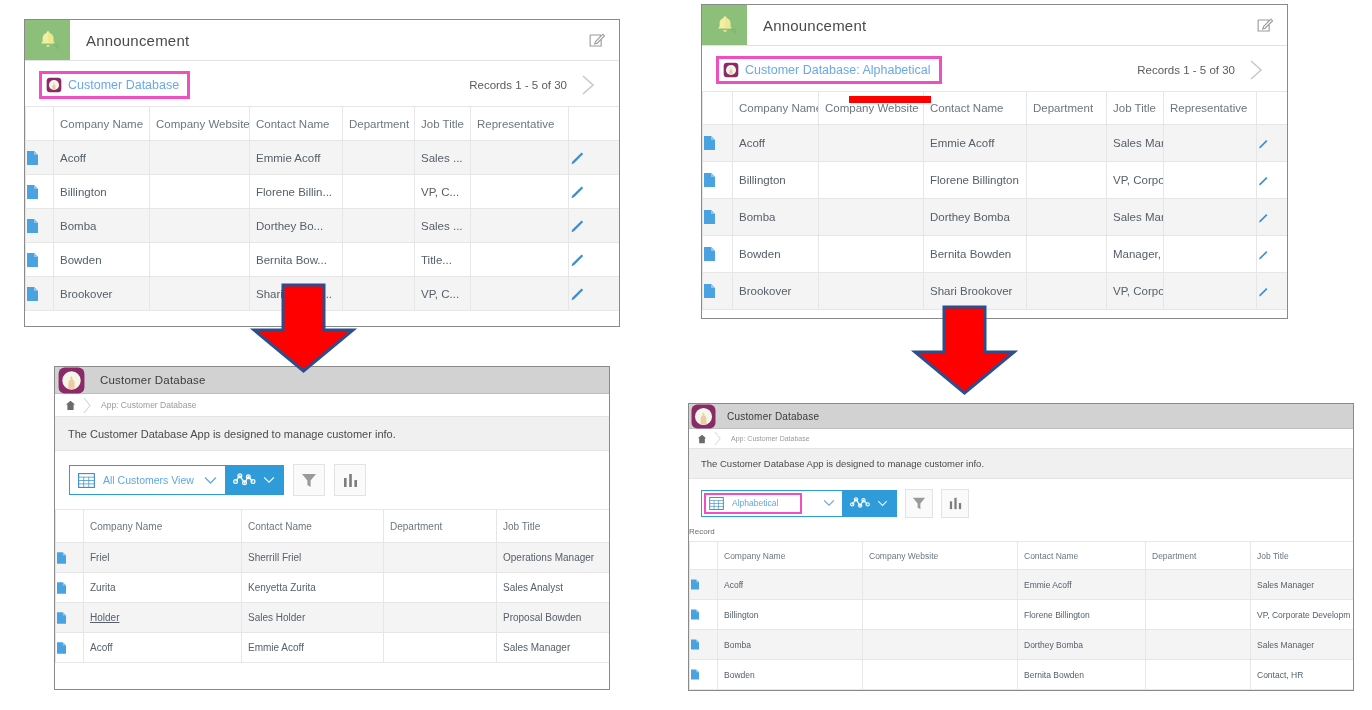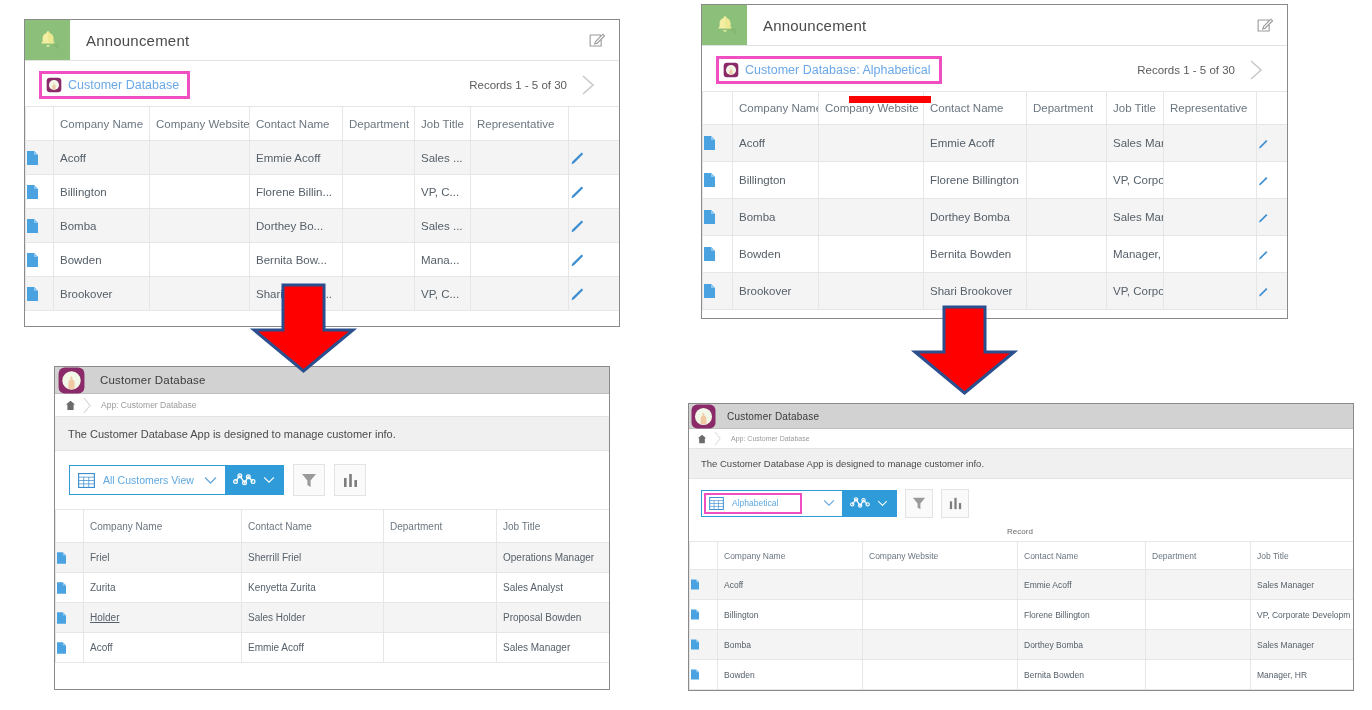--- a/index.html
+++ b/index.html
@@ -136,21 +136,21 @@
     position:absolute;
     border:2px solid #ef4fc1;
     pointer-events:none;
   }
   .viewsel .chartbtn { display:flex; align-items:center; gap:5px; padding:0 8px; }
   .toolbtn {
     border:1px solid #e3e3e3;
     background:#fafafa;
     display:flex; align-items:center; justify-content:center;
   }
-  .recs-right { color:#6b6b6b; text-align:center; }
+  .recs-right { color:#6b6b6b; text-align:left; }
 
   
   .arrow { position:absolute; }
 </style>
 </head>
 <body>
 
 <div id="stage">
 
   <div class="panel" style="left:24px; top:19px; width:596px; height:308px;">
@@ -277,21 +277,21 @@
             <td class="c-doc">
               <svg class="docicon" width="11" height="14" viewBox="0 0 11 14" aria-hidden="true">
                 <path d="M0 0h7l4 4v10H0z" fill="#4aa3e0"></path>
                   <path d="M7 0l4 4H7z" fill="#8cc6ef"></path>
               </svg>
             </td>
             <td style="padding:0 6px;">Bowden</td>
             <td style="padding:0 6px;"></td>
             <td style="padding:0 6px;">Bernita Bow...</td>
             <td style="padding:0 6px;"></td>
-            <td style="padding:0 6px;">Mana...</td>
+            <td style="padding:0 6px;">Title...</td>
             <td style="padding:0 6px;"></td>
             <td class="c-doc">
               <svg class="pencil" width="14" height="14" viewBox="0 0 14 14" aria-hidden="true">
                 <path d="M11.6 1.4 2.4 10.6l-1 2.6 2.6-1 9.2-9.2z" fill="#3d8ed0"></path>
               </svg>
             </td>
           </tr>
           <tr class="alt" style="height:34px;">
             <td class="c-doc">
               <svg class="docicon" width="11" height="14" viewBox="0 0 11 14" aria-hidden="true">
@@ -785,21 +785,21 @@
           <td class="c-doc">
             <svg class="docicon" width="8" height="11" viewBox="0 0 11 14" aria-hidden="true">
               <path d="M0 0h7l4 4v10H0z" fill="#4aa3e0"></path>
                 <path d="M7 0l4 4H7z" fill="#8cc6ef"></path>
               </svg>
           </td>
           <td style="padding:0 6px;">Bowden</td>
           <td style="padding:0 6px;"></td>
           <td style="padding:0 6px;">Bernita Bowden</td>
           <td style="padding:0 6px;"></td>
-          <td style="padding:0 6px;">Manager, HR</td>
+          <td style="padding:0 6px;">Contact, HR</td>
         </tr>
       </tbody>
     </table>
   </div>
 
   <div class="arrow" style="left:247px; top:283px; width:113px; height:90px;">
     <svg width="113" height="90" viewBox="0 0 113 90" aria-hidden="true">
       <path d="M36 2 H77 V47 H106 L56.5 88 L7 47 H36 Z" fill="#fe0000" stroke="#2b4f8e" stroke-width="3" stroke-linejoin="miter"></path>
     </svg>
   </div>

